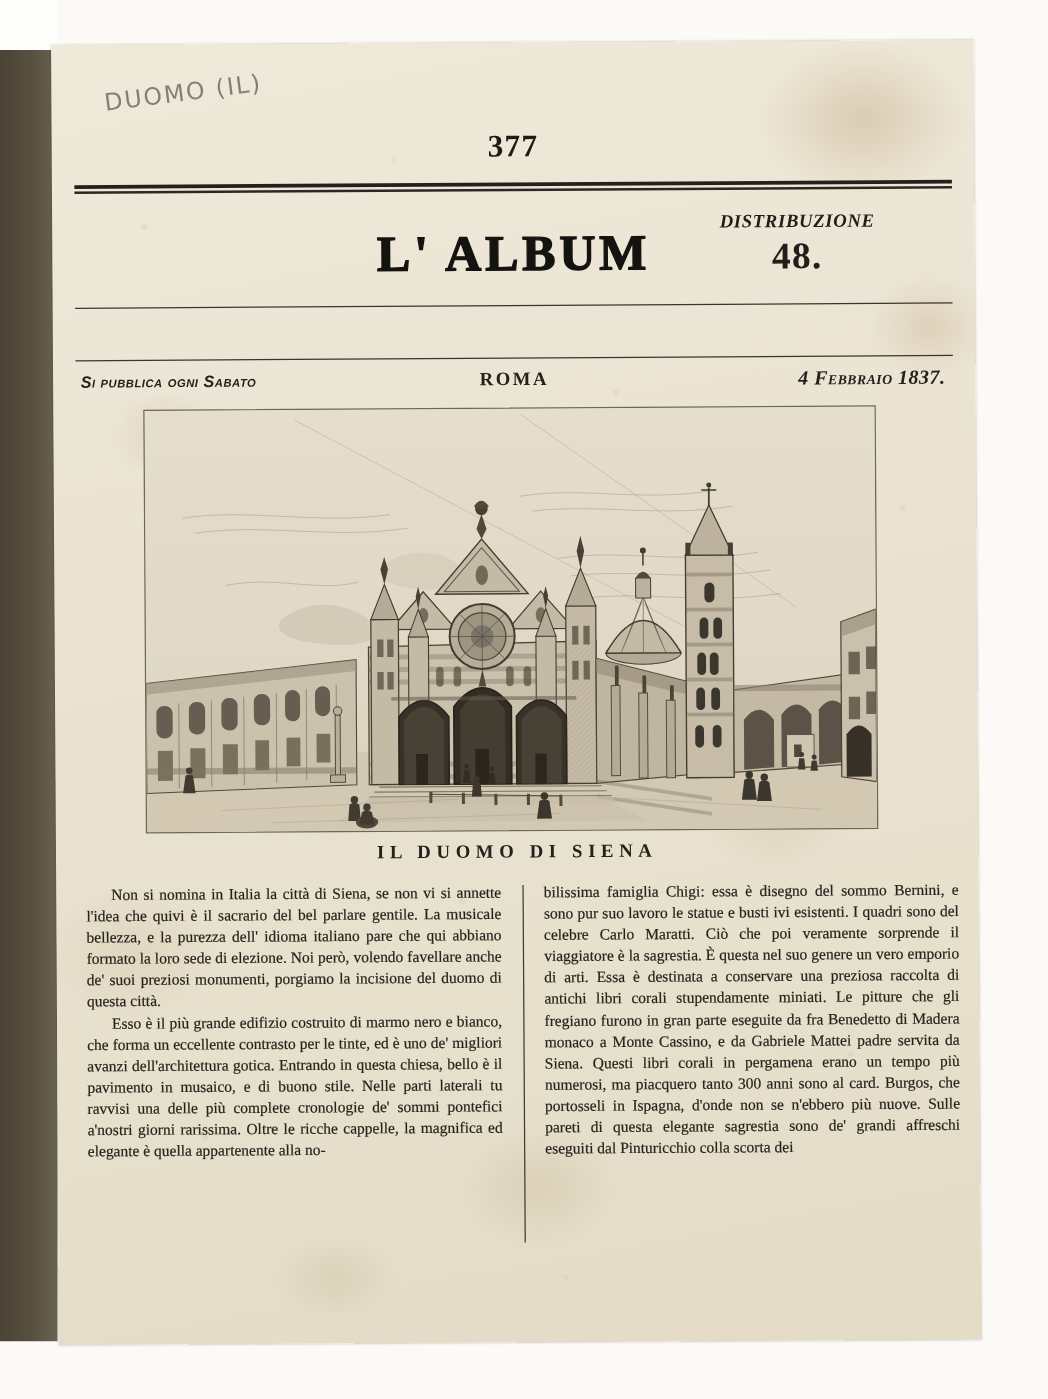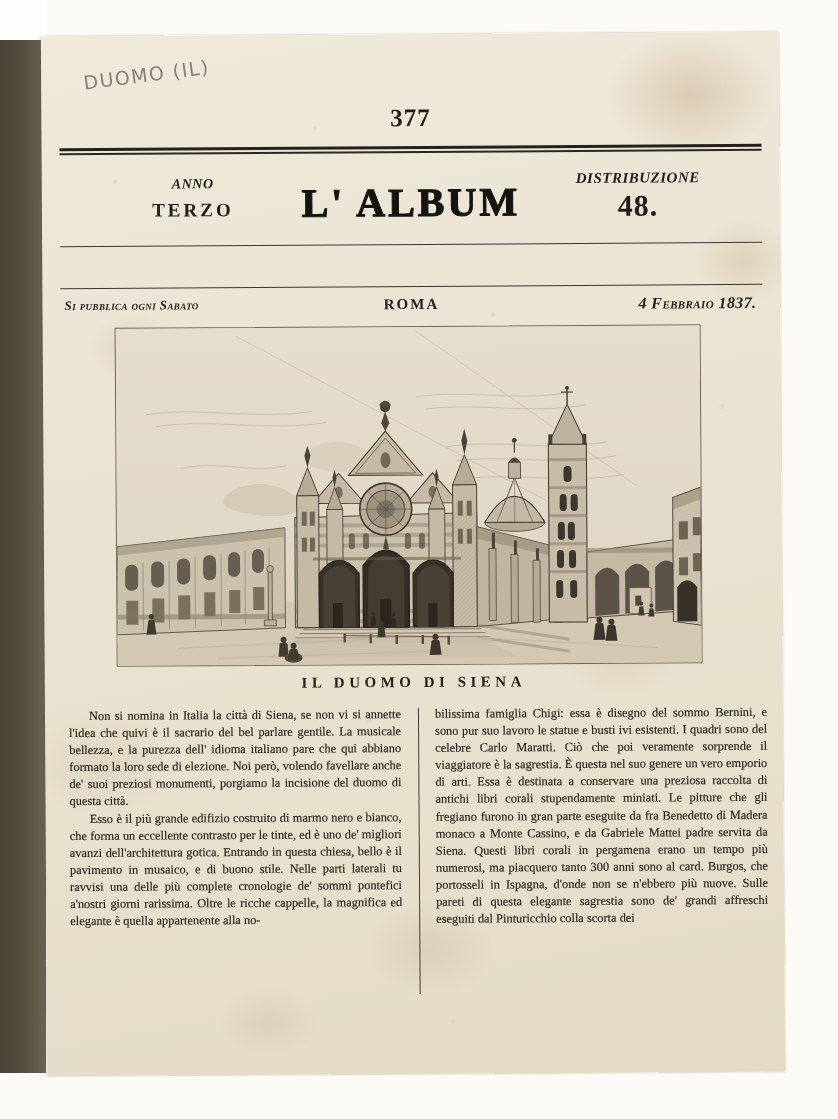--- a/index.html
+++ b/index.html
@@ -108,21 +108,21 @@
   }
 
   
   #imprint{
     position:absolute;left:18px;top:262px;width:702px;height:22px;color:#23211c;
   }
   #imp-left{
     position:absolute;left:4px;top:0;
     font-style:italic;font-weight:700;font-size:13px;letter-spacing:.4px;
     font-variant:small-caps;
-    font-family:Liberation Serif, serif;
+    font-family:Liberation Sans, sans-serif;
   }
   #imp-center{
     position:absolute;left:0;top:0;width:702px;text-align:center;
     font-weight:700;font-size:15px;letter-spacing:2px;
     font-family:"Liberation Serif",serif;
   }
   #imp-right{
     position:absolute;right:6px;top:0;
     font-style:italic;font-weight:700;font-size:16px;letter-spacing:.4px;
     font-variant:small-caps;
@@ -180,24 +180,20 @@
 
     <div id="folio">377</div>
 
     <div class="rule-wrap" style="top:112px;">
       <div class="r-thick"></div>
       <div class="gap2"></div>
       <div class="r-med"></div>
     </div>
 
     <div id="masthead">
-      <div id="anno-block">
-        <div id="anno-word">ANNO</div>
-        <div id="terzo-word">TERZO</div>
-      </div>
       <div id="title-block">
         <span id="title-main">L' ALBUM</span>
       </div>
       <div id="distrib-block">
         <div id="distrib-word">DISTRIBUZIONE</div>
         <div id="distrib-num">48.</div>
       </div>
     </div>
 
     <div class="rule-wrap" style="top:210px;">

